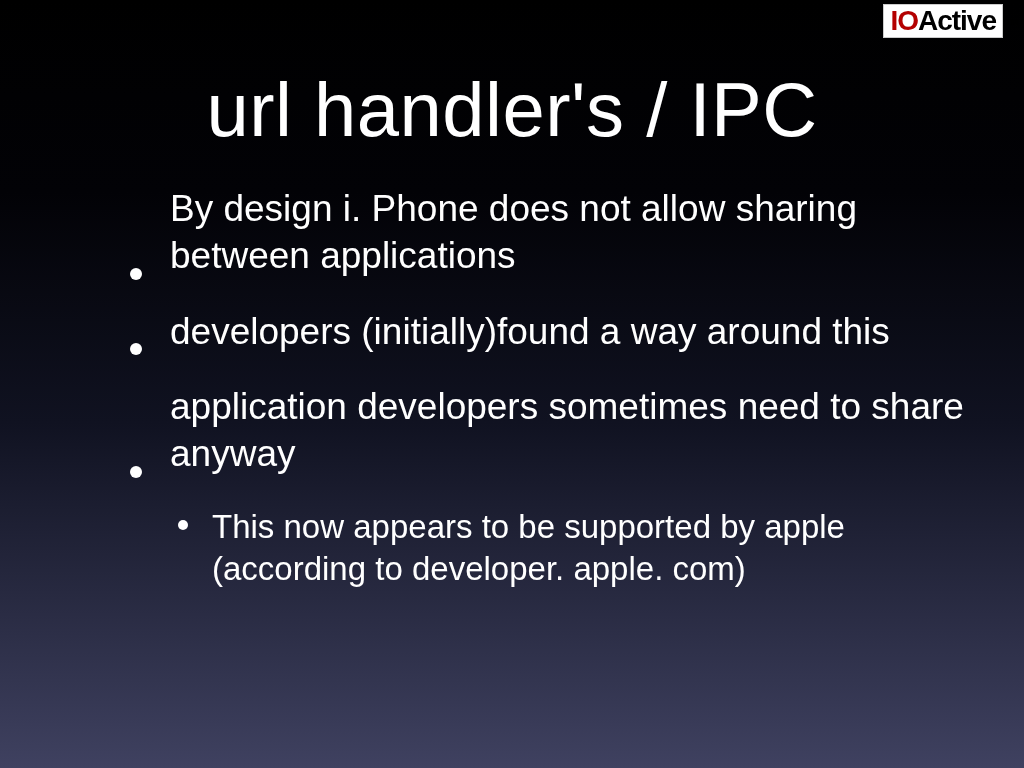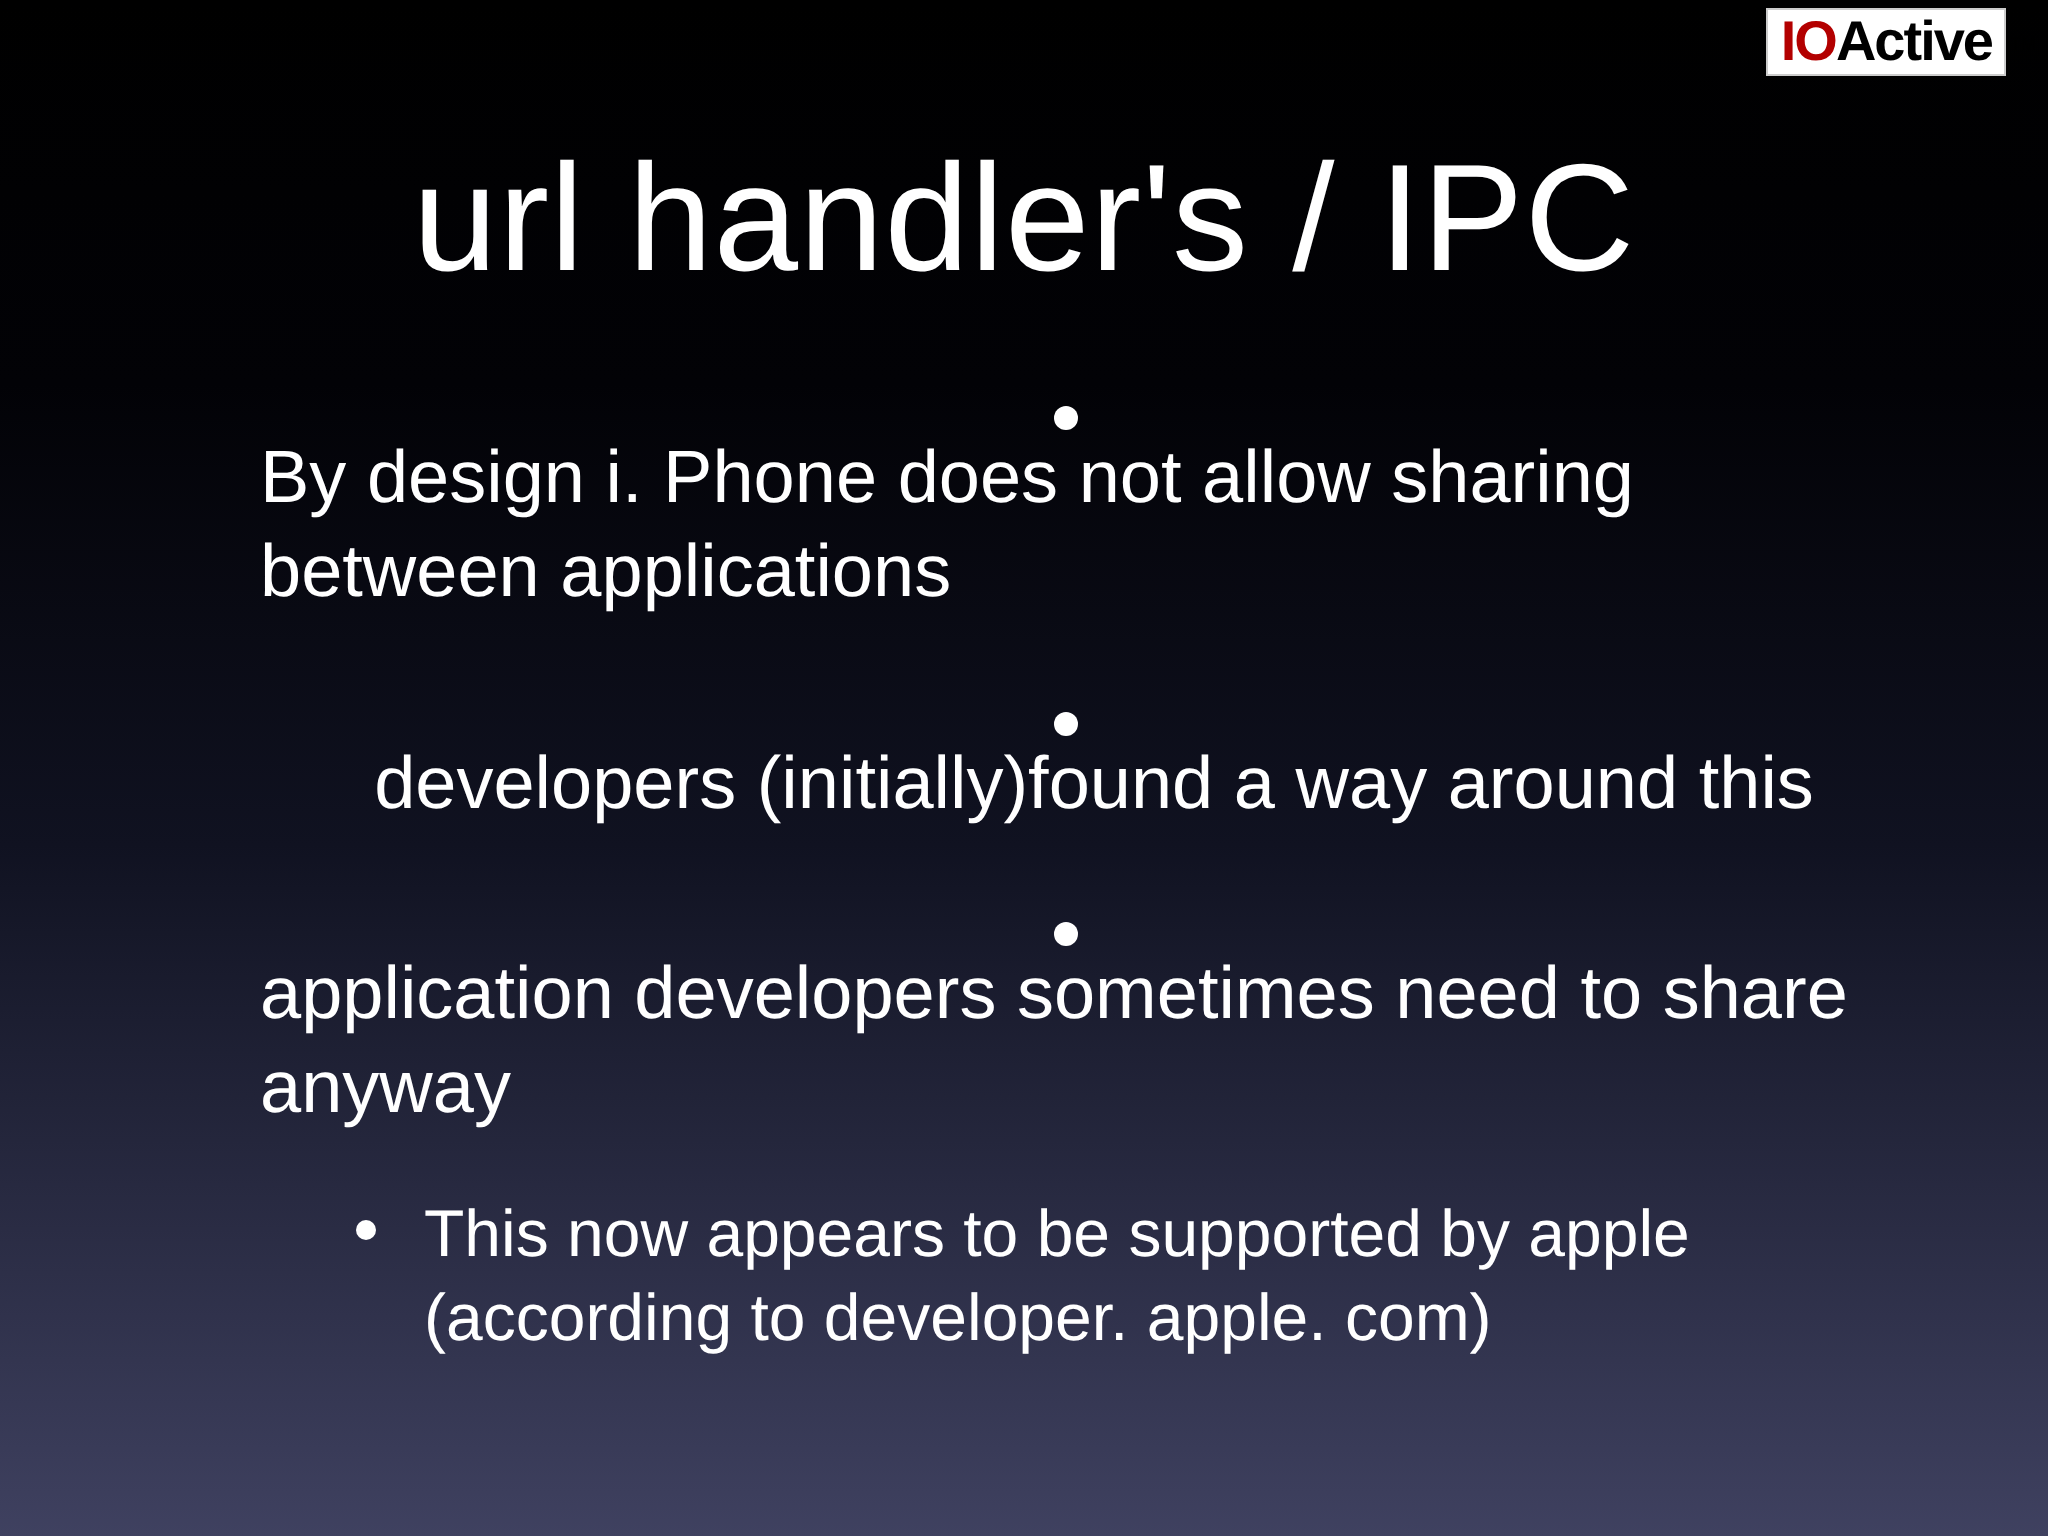--- a/index.html
+++ b/index.html
@@ -72,23 +72,22 @@
 
   
   .bullets {
     position: absolute;
     top: 185px;
     left: 130px;
     right: 60px;
   }
   .bullet {
     display: flex;
-    align-items: center;
+    align-items: flex-end;
     margin-bottom: 28px;
-    flex-direction: column;
   }
   .dot {
     width: 12px;
     height: 12px;
     background: #ffffff;
     border-radius: 50%;
     flex: 0 0 auto;
     margin-top: 18px;
     margin-right: 28px;
   }

